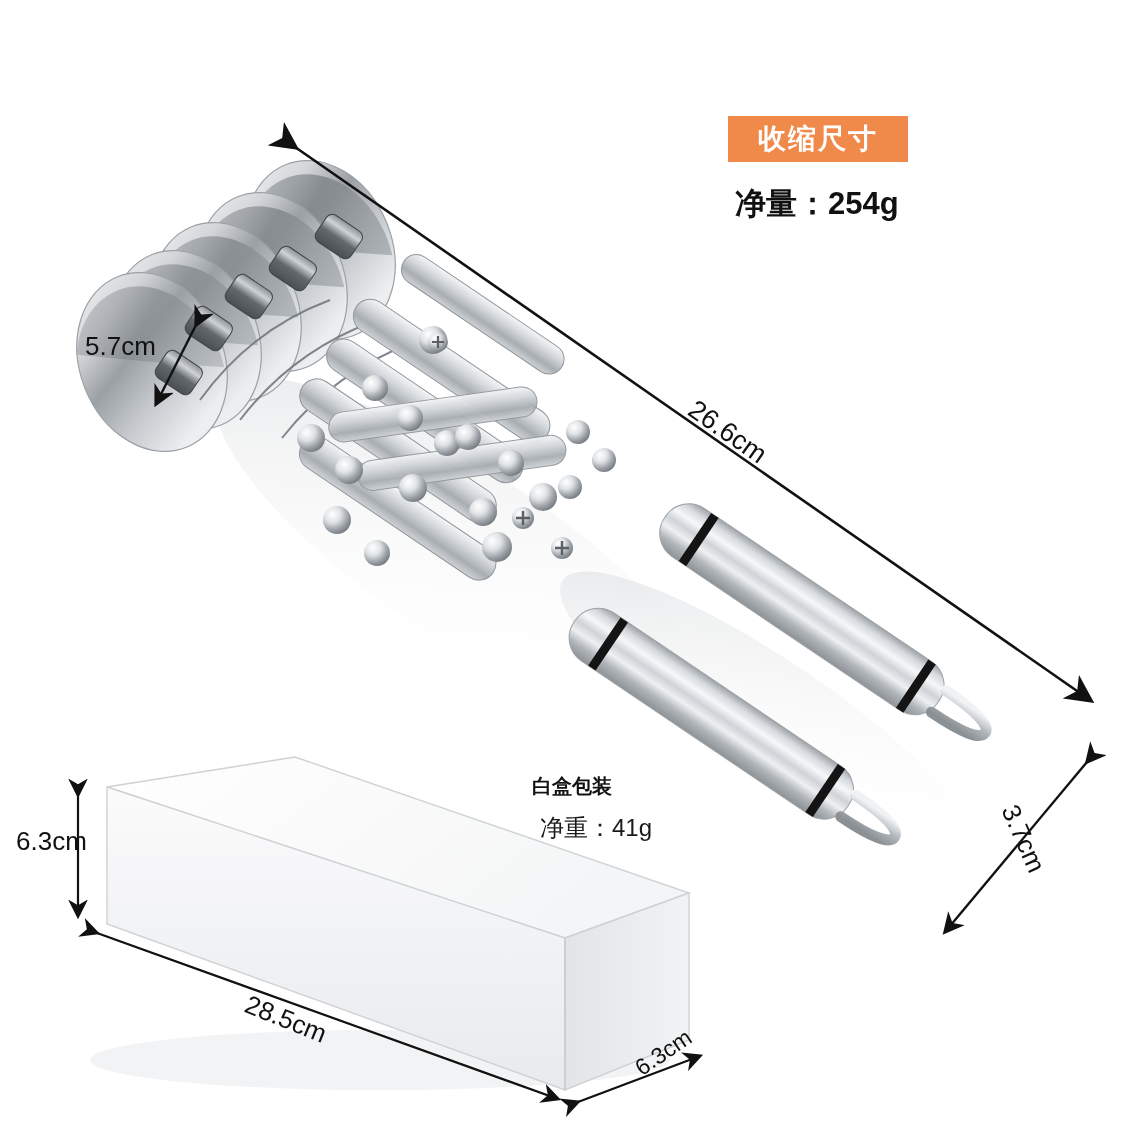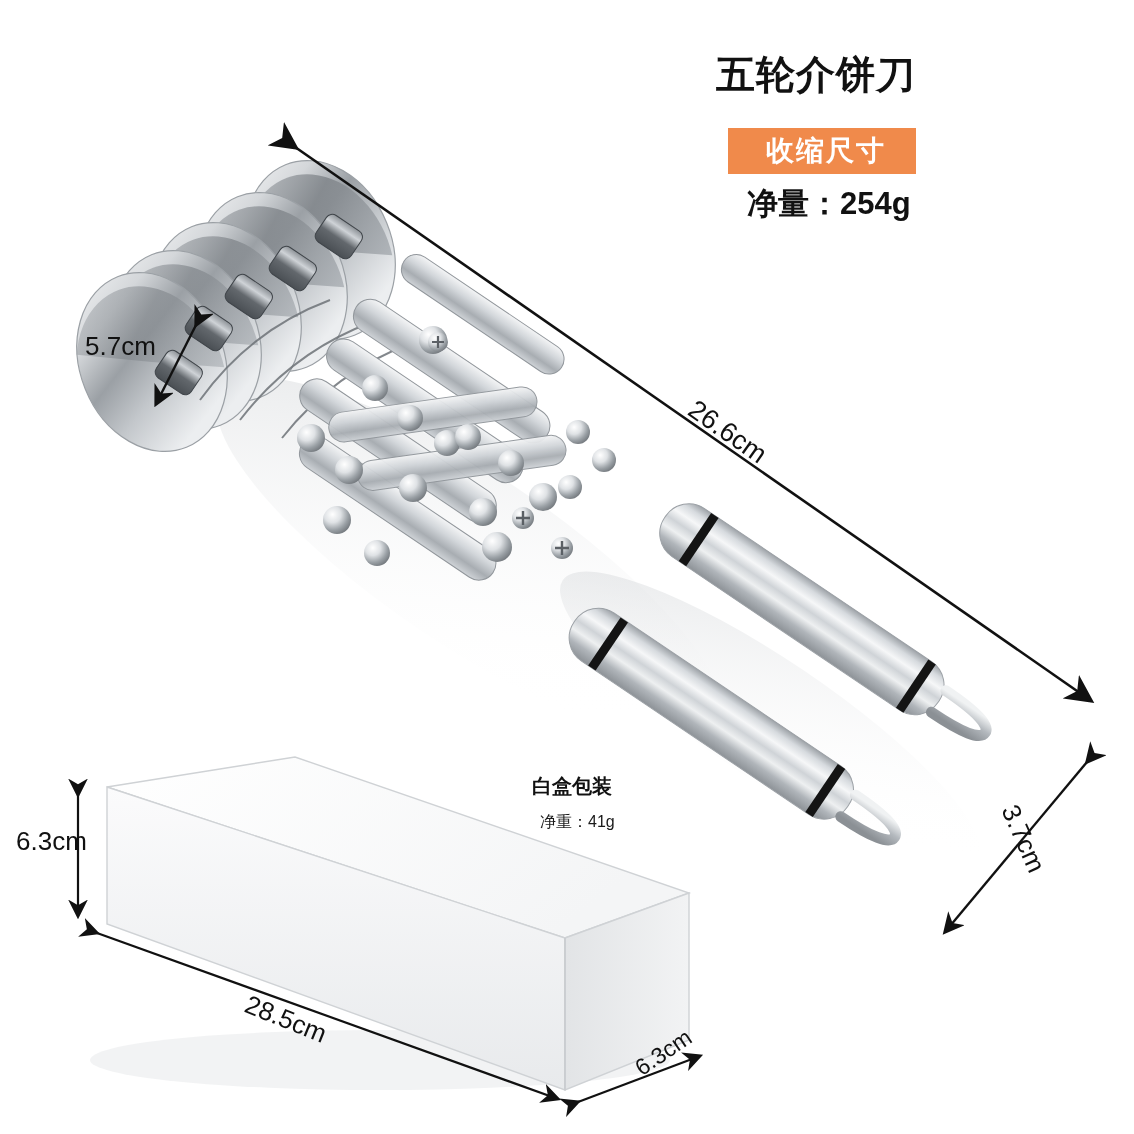--- a/index.html
+++ b/index.html
@@ -23,57 +23,55 @@
     top: 48px;
     font-size: 39px;
     font-weight: bold;
     color: #111111;
     letter-spacing: 1px;
     white-space: nowrap;
   }
   .badge {
     position: absolute;
     left: 728px;
-    top: 128px;
+    top: 116px;
     width: 180px;
     height: 46px;
     background: #F08A4B;
     display: flex;
     align-items: center;
     justify-content: center;
     color: #ffffff;
     font-size: 28px;
     font-weight: bold;
     letter-spacing: 2px;
-    padding-left: 8px;
   }
   .netweight {
     position: absolute;
     left: 735px;
     top: 183px;
     font-size: 31px;
     font-weight: bold;
     color: #111111;
     white-space: nowrap;
-    margin-left: 12px;
   }
   .pack-title {
     position: absolute;
     left: 532px;
     top: 773px;
     font-size: 20px;
     font-weight: bold;
     color: #111111;
     white-space: nowrap;
   }
   .pack-weight {
     position: absolute;
     left: 540px;
     top: 812px;
-    font-size: 16px;
+    font-size: 24px;
     color: #1a1a1a;
     white-space: nowrap;
   }
 
   
   .dim {
     position: absolute;
     font-size: 26px;
     color: #111111;
     white-space: nowrap;
@@ -319,21 +317,20 @@
       <line x1="1087" y1="762" x2="945" y2="932" marker-start="url(#ahs)" marker-end="url(#ahs)" stroke-width="2.4"></line>
 
       <line x1="78" y1="795" x2="78" y2="916" marker-start="url(#ahs)" marker-end="url(#ahs)" stroke-width="2.2"></line>
 
       <line x1="97" y1="933" x2="558" y2="1099" marker-start="url(#ahs)" marker-end="url(#ahs)" stroke-width="2.2"></line>
 
       <line x1="578" y1="1102" x2="700" y2="1056" marker-start="url(#ahs)" marker-end="url(#ahs)" stroke-width="2.2"></line>
     </g>
   </svg>
 
-  <div class="title">五轮介饼刀</div>
 
   <div class="badge">
     <span>收缩尺寸</span>
   </div>
 
   <div class="netweight">净量：254g</div>
 
   <div class="pack-title">白盒包装</div>
   <div class="pack-weight">净重：41g</div>
 

